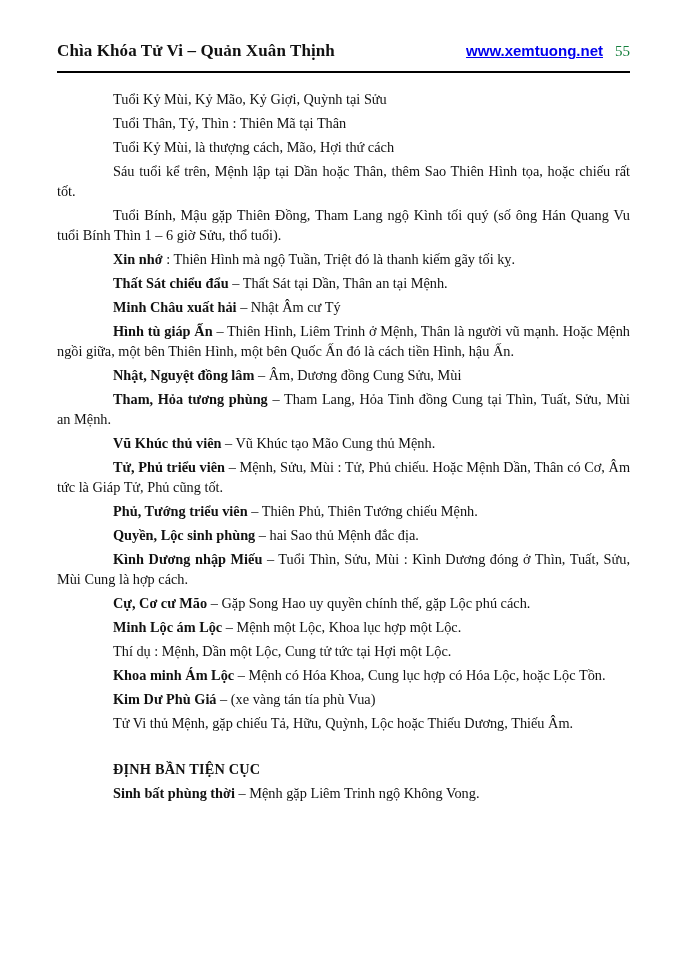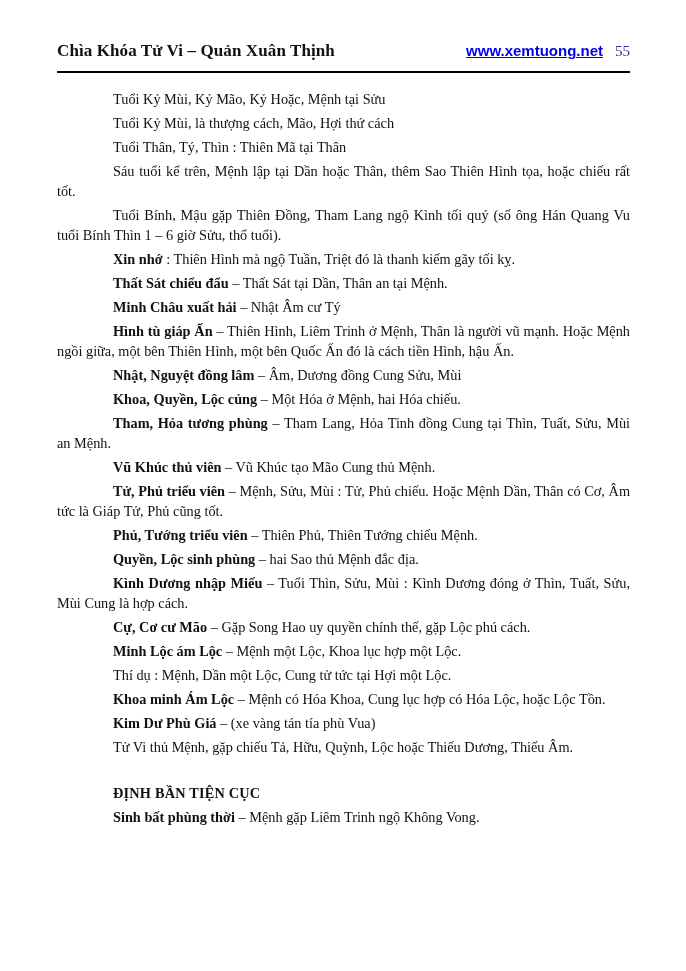--- a/index.html
+++ b/index.html
@@ -41,21 +41,21 @@
     font-family: "Liberation Sans", sans-serif;
     font-weight: bold;
     font-size: 15px;
     color: #0000ee;
     text-decoration: underline;
     cursor: pointer;
     white-space: nowrap;
   }
   .page-number {
     font-size: 15px;
-    color: #4c1d95;
+    color: #15803d;
   }
   .header-divider {
     border: none;
     border-top: 2px solid #000000;
     margin: 9px 0 0 0;
   }
   .content {
     margin-top: 16px;
     font-size: 14.3px;
     line-height: 20px;
@@ -83,31 +83,30 @@
     <span class="doc-title">Chìa Khóa Tử Vi – Quản Xuân Thịnh</span>
     <span class="header-right">
       <a class="site-link">www.xemtuong.net</a>
       <span class="page-number">55</span>
     </span>
   </div>
 
   <hr class="header-divider">
 
   <div class="content">
-    <p><b></b><span>Tuổi Kỷ Mùi, Kỷ Mão, Kỷ Hoặc, Mệnh tại Sửu</span></p>
+    <p><b></b><span>Tuổi Kỷ Mùi, Kỷ Mão, Kỷ Giợi, Quỳnh tại Sửu</span></p>
+    <p><b></b><span>Tuổi Thân, Tý, Thìn : Thiên Mã tại Thân</span></p>
     <p><b></b><span>Tuổi Kỷ Mùi, là thượng cách, Mão, Hợi thứ cách</span></p>
-    <p><b></b><span>Tuổi Thân, Tý, Thìn : Thiên Mã tại Thân</span></p>
     <p><b></b><span>Sáu tuổi kể trên, Mệnh lập tại Dần hoặc Thân, thêm Sao Thiên Hình tọa, hoặc chiếu rất tốt.</span></p>
     <p><b></b><span>Tuổi Bính, Mậu gặp Thiên Đồng, Tham Lang ngộ Kình tối quý (số ông Hán Quang Vu tuổi Bính Thìn 1 – 6 giờ Sửu, thổ tuổi).</span></p>
     <p><b>Xin nhớ</b><span> : Thiên Hình mà ngộ Tuần, Triệt đó là thanh kiếm gãy tối kỵ.</span></p>
     <p><b>Thất Sát chiểu đẩu</b><span> – Thất Sát tại Dần, Thân an tại Mệnh.</span></p>
     <p><b>Minh Châu xuất hải</b><span> – Nhật Âm cư Tý</span></p>
     <p><b>Hình tù giáp Ấn</b><span> – Thiên Hình, Liêm Trinh ở Mệnh, Thân là người vũ mạnh. Hoặc Mệnh ngồi giữa, một bên Thiên Hình, một bên Quốc Ấn đó là cách tiền Hình, hậu Ấn.</span></p>
     <p><b>Nhật, Nguyệt đồng lâm</b><span> – Âm, Dương đồng Cung Sửu, Mùi</span></p>
-    <p><b>Khoa, Quyền, Lộc củng</b><span> – Một Hóa ở Mệnh, hai Hóa chiếu.</span></p>
     <p><b>Tham, Hỏa tương phùng</b><span> – Tham Lang, Hỏa Tinh đồng Cung tại Thìn, Tuất, Sửu, Mùi an Mệnh.</span></p>
     <p><b>Vũ Khúc thủ viên</b><span> – Vũ Khúc tạo Mão Cung thủ Mệnh.</span></p>
     <p><b>Tử, Phủ triểu viên</b><span> – Mệnh, Sửu, Mùi : Tử, Phủ chiếu. Hoặc Mệnh Dần, Thân có Cơ, Âm tức là Giáp Tử, Phủ cũng tốt.</span></p>
     <p><b>Phủ, Tướng triểu viên</b><span> – Thiên Phủ, Thiên Tướng chiếu Mệnh.</span></p>
     <p><b>Quyền, Lộc sinh phùng</b><span> – hai Sao thủ Mệnh đắc địa.</span></p>
     <p><b>Kình Dương nhập Miếu</b><span> – Tuổi Thìn, Sửu, Mùi : Kình Dương đóng ở Thìn, Tuất, Sửu, Mùi Cung là hợp cách.</span></p>
     <p><b>Cự, Cơ cư Mão</b><span> – Gặp Song Hao uy quyền chính thế, gặp Lộc phú cách.</span></p>
     <p><b>Minh Lộc ám Lộc</b><span> – Mệnh một Lộc, Khoa lục hợp một Lộc.</span></p>
     <p><b></b><span>Thí dụ : Mệnh, Dần một Lộc, Cung tử tức tại Hợi một Lộc.</span></p>
     <p><b>Khoa minh Ám Lộc</b><span> – Mệnh có Hóa Khoa, Cung lục hợp có Hóa Lộc, hoặc Lộc Tồn.</span></p>

